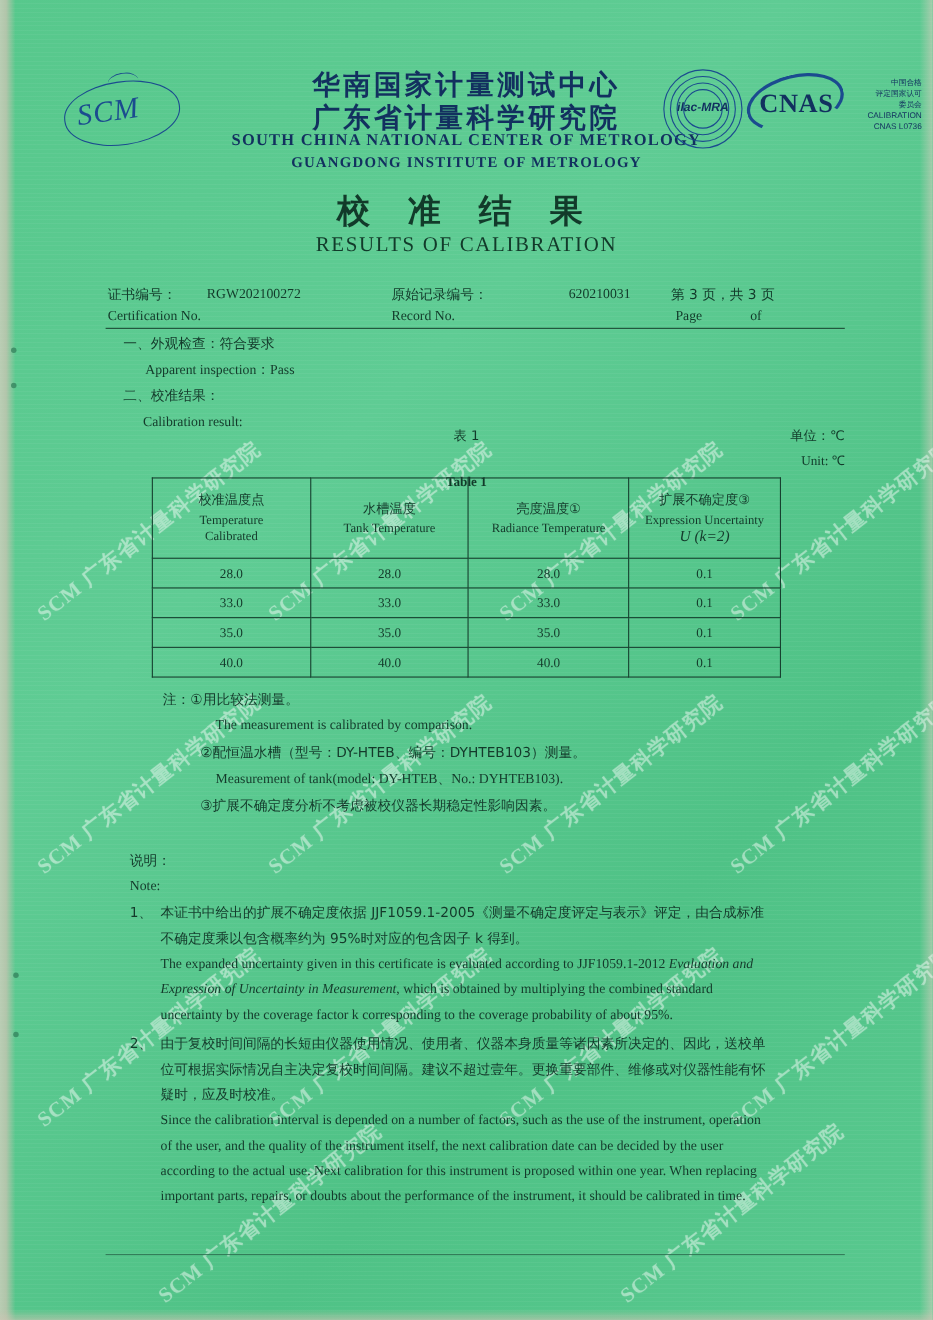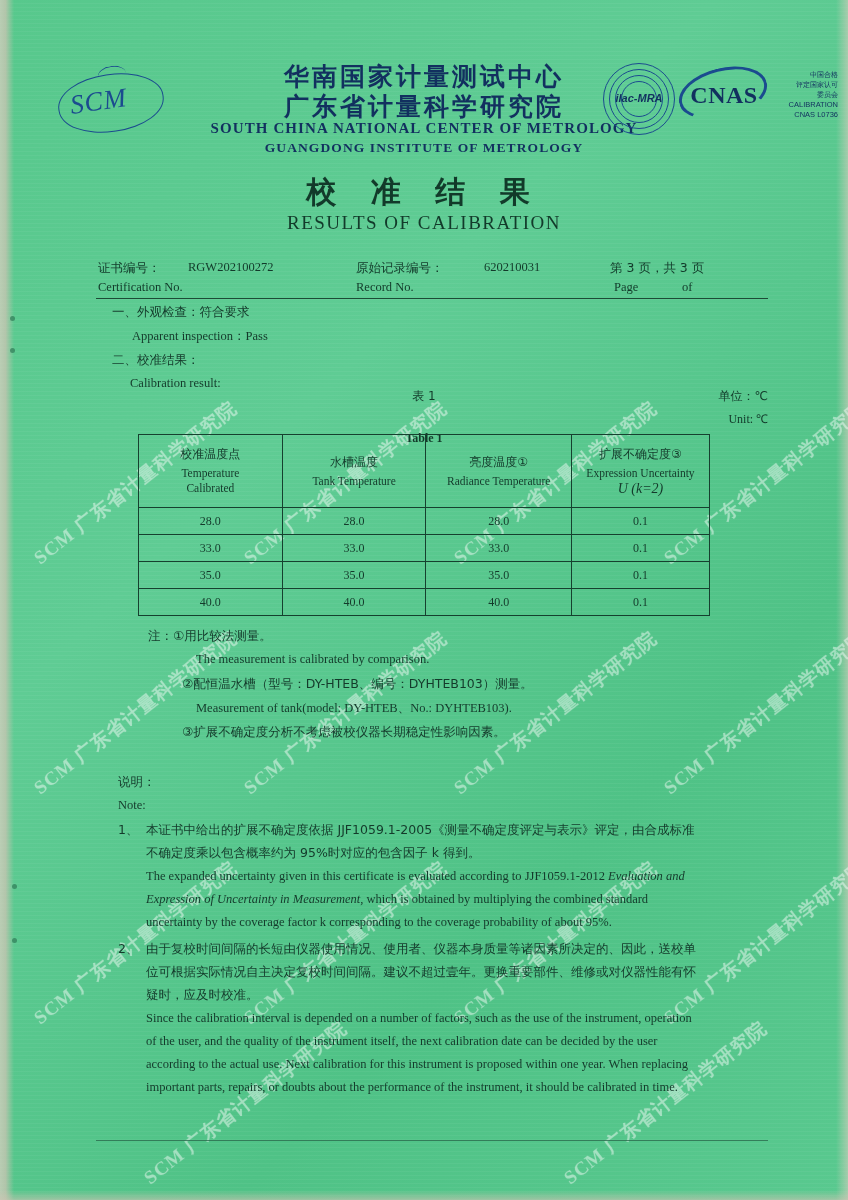--- a/index.html
+++ b/index.html
@@ -375,21 +375,21 @@
   <div class="doc-title-cn">校 准 结 果</div>
   <div class="doc-title-en">RESULTS OF CALIBRATION</div>
 
   <div class="meta">
     <div class="meta-cell cn lbl-cn" style="left:2px; top:2px;">证书编号：</div>
     <div class="meta-cell en lbl-en" style="left:2px; top:22px;">Certification No.</div>
     <div class="meta-cell en val" style="left:92px; top:2px;">RGW202100272</div>
 
     <div class="meta-cell cn lbl-cn" style="left:260px; top:2px;">原始记录编号：</div>
     <div class="meta-cell en lbl-en" style="left:260px; top:22px;">Record No.</div>
-    <div class="meta-cell en val" style="left:388px; top:2px;text-align:center;">620210031</div>
+    <div class="meta-cell en val" style="left:421px; top:2px;text-align:center;">620210031</div>
 
     <div class="meta-cell cn lbl-cn" style="left:514px; top:2px;">第 3 页，共 3 页</div>
     <div class="meta-cell en lbl-en" style="left:518px; top:22px;">Page</div>
     <div class="meta-cell en lbl-en" style="left:586px; top:22px;">of</div>
   </div>
   <div class="meta-underline"></div>
 
   <div class="txt cn" style="left:112px; top:304px;">一、外观检查：符合要求</div>
   <div class="txt en" style="left:132px; top:328px;">Apparent inspection：Pass</div>
 

